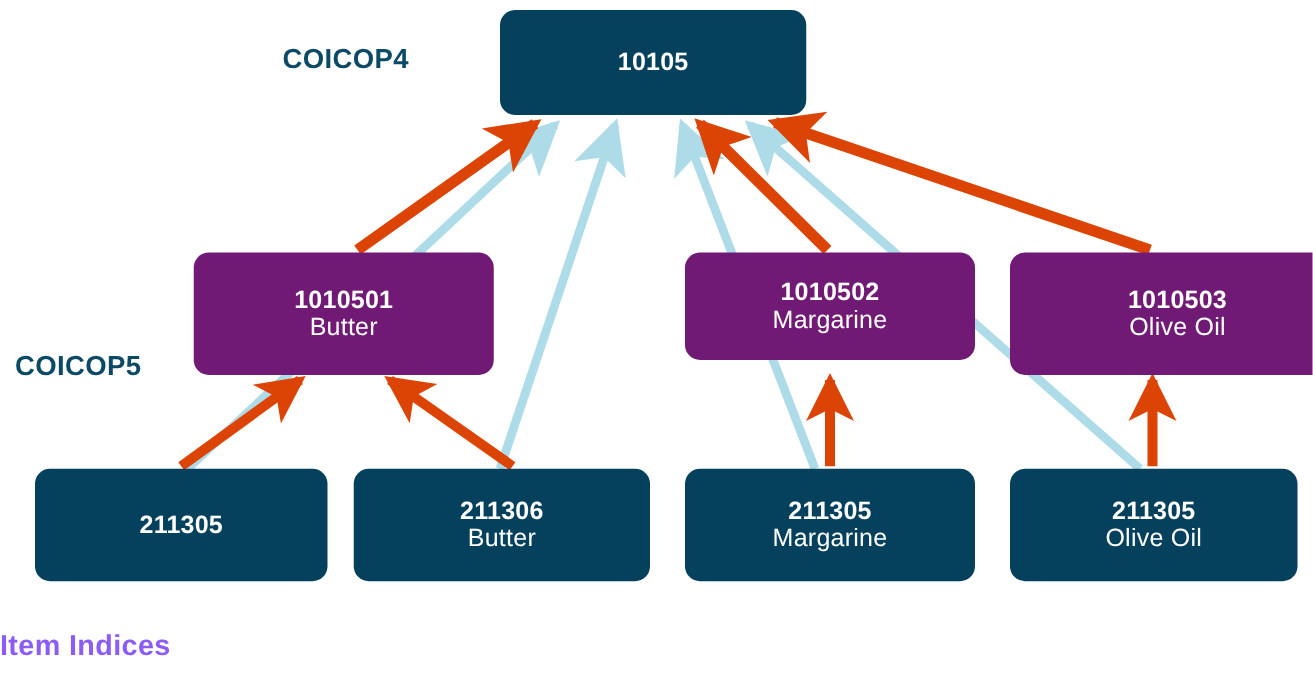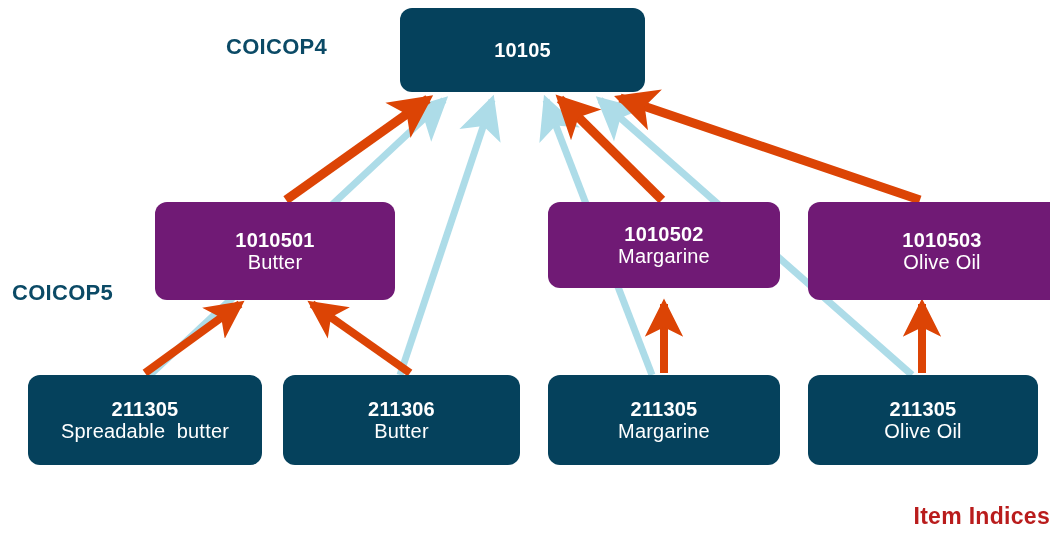--- a/index.html
+++ b/index.html
@@ -43,26 +43,26 @@
   .level-label{
     position:absolute;
     color:#0b4a66;
     font-weight:bold;
     font-size:22px;
     letter-spacing:0.3px;
     white-space:pre;
   }
   .footer-label{
     position:absolute;
-    color:#b91c1c;
+    color:#8b5cf6;
     font-weight:bold;
     font-size:23px;
     letter-spacing:0.3px;
     width:100%;
-    text-align:right;
+    text-align:left;
     white-space:pre;
   }
 </style>
 </head>
 <body>
 
 <div id="stage">
 
   <svg id="edges" viewBox="0 0 1050 547">
     <defs>
@@ -113,21 +113,20 @@
     <span class="name">Margarine</span>
   </div>
 
   <div class="node orange" style="left:808px;top:202px;width:268px;height:98px;">
     <span class="code">1010503</span>
     <span class="name">Olive Oil</span>
   </div>
 
   <div class="node navy" style="left:28px;top:375px;width:234px;height:90px;">
     <span class="code">211305</span>
-    <span class="name">Spreadable  butter</span>
   </div>
 
   <div class="node navy" style="left:283px;top:375px;width:237px;height:90px;justify-content:center;">
     <span class="code">211306</span>
     <span class="name">Butter</span>
   </div>
 
   <div class="node navy" style="left:548px;top:375px;width:232px;height:90px;">
     <span class="code">211305</span>
     <span class="name">Margarine</span>

